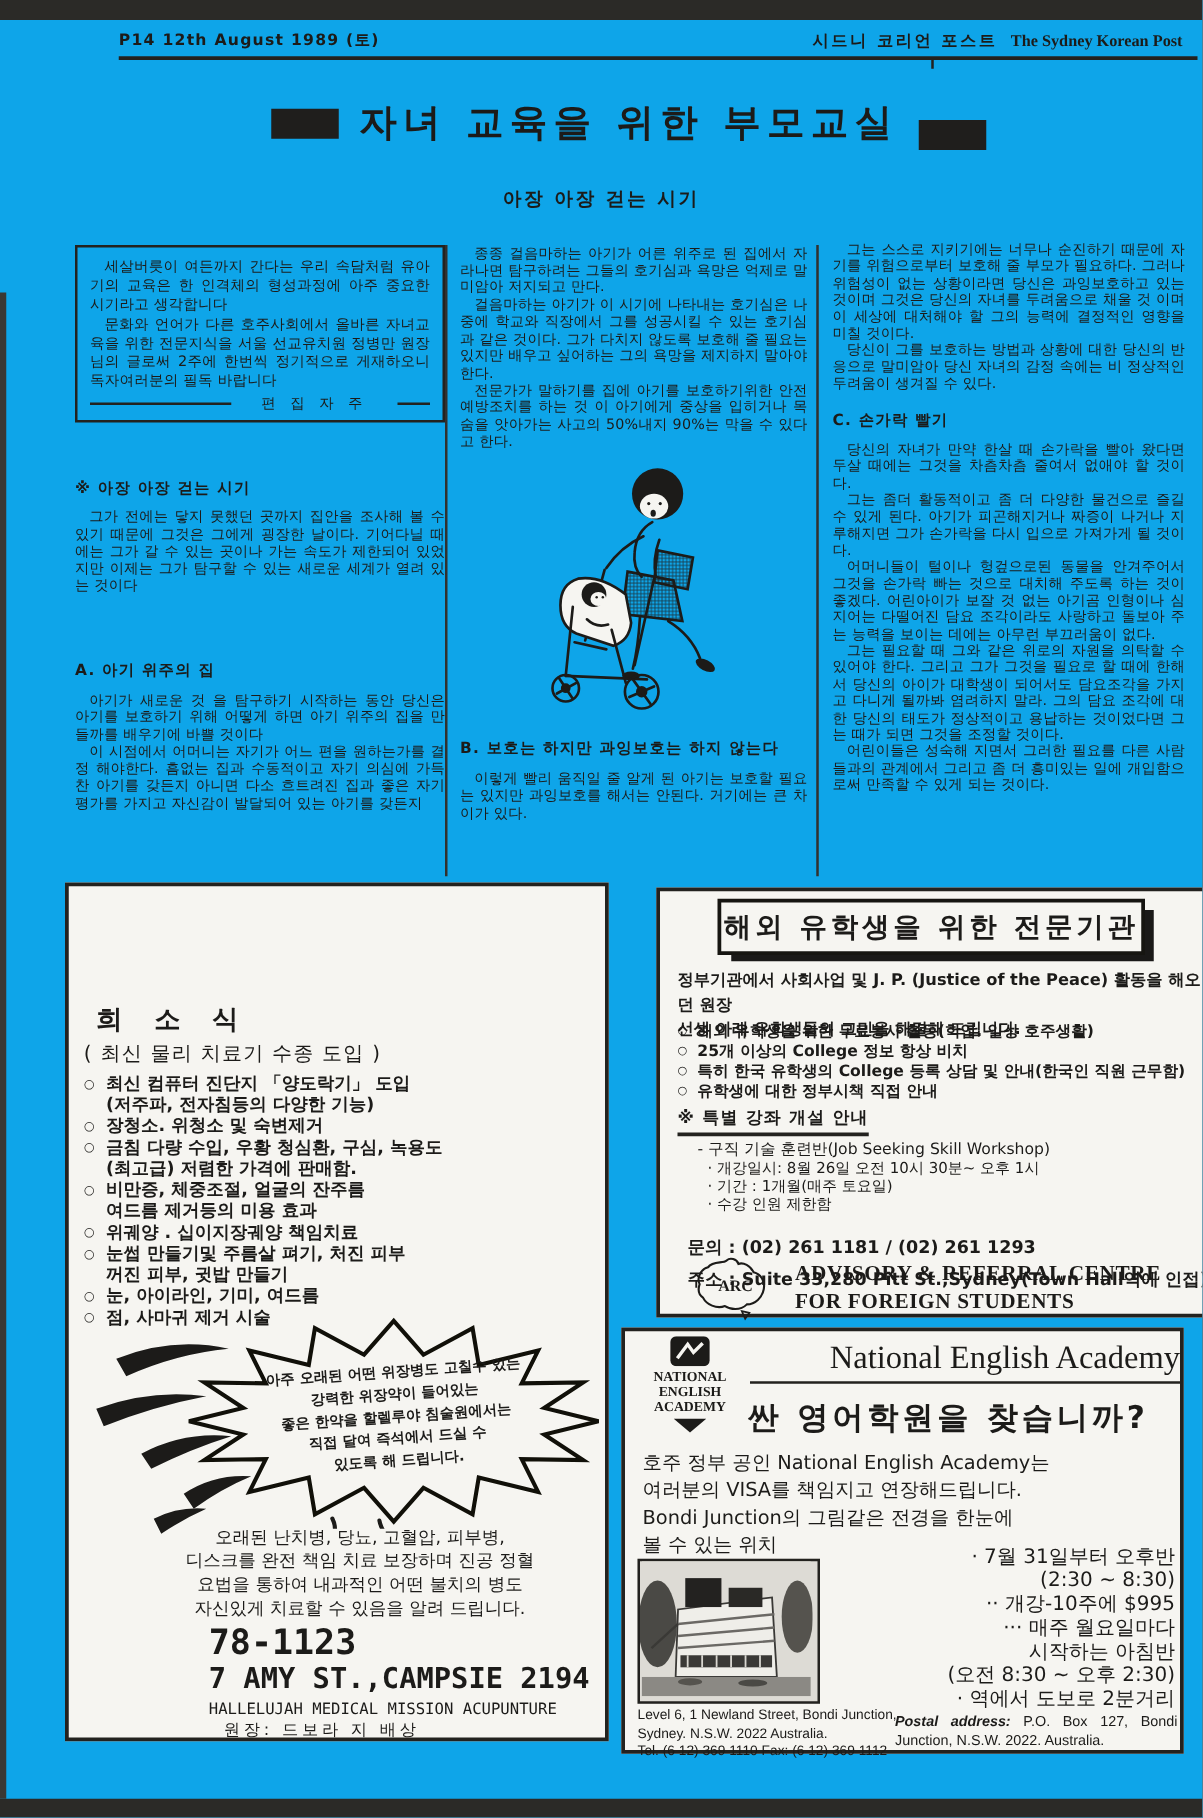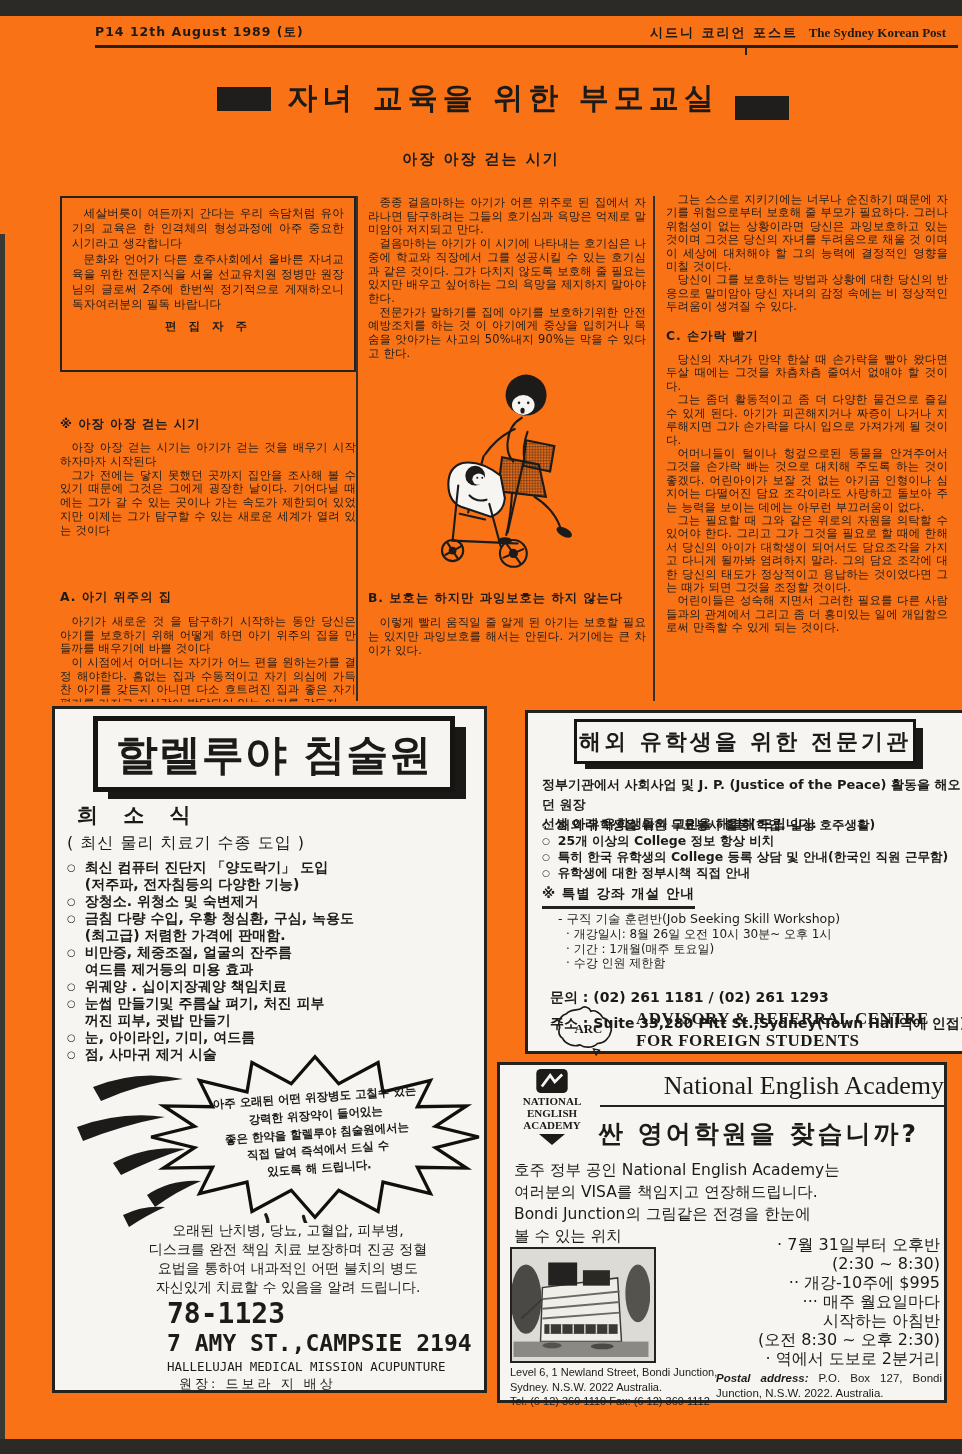--- a/index.html
+++ b/index.html
@@ -1,16 +1,16 @@
 <!DOCTYPE html>
 <html><head>
 <meta charset="utf-8">
 <style>
   html,body{margin:0;padding:0;background:#6e6c68;}
-  .page{position:relative;width:962px;height:1454px;margin:0 auto;background:#f97316;
+  .page{position:relative;width:962px;height:1454px;margin:0 auto;background:#0ea5e9;
         overflow:hidden;font-family:"DejaVu Sans",sans-serif;color:#1c1b19;}
   .abs{position:absolute;}
   
   .band-top{left:0;top:0;width:962px;height:16px;background:#2b2a27;}
   .band-bottom{left:0;top:1439px;width:962px;height:15px;background:#2b2a27;}
   .band-left{left:0;top:234px;width:5px;height:1205px;background:#3a3834;}
   
   .pageinfo{left:95px;top:24px;font-size:12.5px;font-weight:bold;letter-spacing:1px;}
   .mast-right{right:16px;top:24px;font-size:13px;font-weight:bold;white-space:nowrap;}
   .mast-right .kr{letter-spacing:2px;}
@@ -27,21 +27,21 @@
   .col{font-size:11.4px;line-height:13.7px;letter-spacing:0.2px;text-align:justify;overflow:hidden;}
   .col p{margin:0;text-indent:1em;}
   .col-left{left:60px;top:196px;width:296px;height:506px;}
   .col-mid{left:368px;top:196px;width:278px;height:506px;}
   .col-right{left:666px;top:193px;width:282px;height:512px;line-height:13.4px;}
   .divider{width:2px;background:#32312e;}
   .d1{left:356px;top:196px;height:505px;}
   .d2{left:653px;top:196px;height:505px;}
   .ed-box{border:2px solid #23221f;padding:8px 10px 5px;line-height:15.2px;font-size:11.6px;}
   .ed-box p{margin:0;text-indent:1em;}
-  .signoff{display:flex;align-items:center;gap:4px;margin-top:3px;font-weight:bold;flex-direction:column;}
+  .signoff{display:flex;align-items:center;gap:24px;margin-top:3px;font-weight:normal;}
   .signoff .ln{flex:1;height:2px;background:#23221f;}
   .signoff .ln.short{flex:0 0 26px;}
   .signoff .tx{letter-spacing:4px;font-size:11.5px;white-space:nowrap;}
   .sec-head{font-weight:bold;font-size:12.3px;margin:0 0 10px;letter-spacing:1px;}
   .mt1{margin-top:46px;}
   .mt2{margin-top:54px;}
   .mt3{margin-top:16px;}
   .illu{display:block;margin:4px auto 2px;}
   
   .adbox{background:#f6f5f1;border:3px solid #23221f;box-sizing:border-box;}
@@ -128,21 +128,20 @@
     <div class="ed-box">
       <p>세살버릇이 여든까지 간다는 우리 속담처럼 유아기의 교육은 한 인격체의 형성과정에 아주 중요한 시기라고 생각합니다</p>
       <p>문화와 언어가 다른 호주사회에서 올바른 자녀교육을 위한 전문지식을 서울 선교유치원 정병만 원장님의 글로써 2주에 한번씩 정기적으로 게재하오니 독자여러분의 필독 바랍니다</p>
       <div class="signoff">
         <span class="ln"></span>
         <span class="tx">편 집 자 주</span>
         <span class="ln short"></span>
       </div>
     </div>
     <h3 class="sec-head mt1">※ 아장 아장 걷는 시기</h3>
-    <p>아장 아장 걷는 시기는 아기가 걷는 것을 배우기 시작 하자마자 시작된다</p>
     <p>그가 전에는 닿지 못했던 곳까지 집안을 조사해 볼 수 있기 때문에 그것은 그에게 굉장한 날이다. 기어다닐 때 에는 그가 갈 수 있는 곳이나 가는 속도가 제한되어 있었지만 이제는 그가 탐구할 수 있는 새로운 세계가 열려 있는 것이다</p>
     <h3 class="sec-head mt2">A. 아기 위주의 집</h3>
     <p>아기가 새로운 것 을 탐구하기 시작하는 동안 당신은 아기를 보호하기 위해 어떻게 하면 아기 위주의 집을 만들까를 배우기에 바쁠 것이다</p>
     <p>이 시점에서 어머니는 자기가 어느 편을 원하는가를 결정 해야한다. 흠없는 집과 수동적이고 자기 의심에 가득찬 아기를 갖든지 아니면 다소 흐트려진 집과 좋은 자기 평가를 가지고 자신감이 발달되어 있는 아기를 갖든지</p>
   </div>
 
   <div class="abs col col-mid">
     <p>종종 걸음마하는 아기가 어른 위주로 된 집에서 자라나면 탐구하려는 그들의 호기심과 욕망은 억제로 말미암아 저지되고 만다.</p>
     <p>걸음마하는 아기가 이 시기에 나타내는 호기심은 나중에 학교와 직장에서 그를 성공시킬 수 있는 호기심과 같은 것이다. 그가 다치지 않도록 보호해 줄 필요는 있지만 배우고 싶어하는 그의 욕망을 제지하지 말아야 한다.</p>
     <p>전문가가 말하기를 집에 아기를 보호하기위한 안전 예방조치를 하는 것 이 아기에게 중상을 입히거나 목숨을 앗아가는 사고의 50%내지 90%는 막을 수 있다고 한다.</p>
@@ -196,21 +195,20 @@
     <p>당신이 그를 보호하는 방법과 상황에 대한 당신의 반응으로 말미암아 당신 자녀의 감정 속에는 비 정상적인 두려움이 생겨질 수 있다.</p>
     <h3 class="sec-head mt3">C. 손가락 빨기</h3>
     <p>당신의 자녀가 만약 한살 때 손가락을 빨아 왔다면 두살 때에는 그것을 차츰차츰 줄여서 없애야 할 것이다.</p>
     <p>그는 좀더 활동적이고 좀 더 다양한 물건으로 즐길 수 있게 된다. 아기가 피곤해지거나 짜증이 나거나 지루해지면 그가 손가락을 다시 입으로 가져가게 될 것이다.</p>
     <p>어머니들이 털이나 헝겊으로된 동물을 안겨주어서 그것을 손가락 빠는 것으로 대치해 주도록 하는 것이 좋겠다. 어린아이가 보잘 것 없는 아기곰 인형이나 심지어는 다떨어진 담요 조각이라도 사랑하고 돌보아 주는 능력을 보이는 데에는 아무런 부끄러움이 없다.</p>
     <p>그는 필요할 때 그와 같은 위로의 자원을 의탁할 수 있어야 한다. 그리고 그가 그것을 필요로 할 때에 한해서 당신의 아이가 대학생이 되어서도 담요조각을 가지고 다니게 될까봐 염려하지 말라. 그의 담요 조각에 대한 당신의 태도가 정상적이고 용납하는 것이었다면 그는 때가 되면 그것을 조정할 것이다.</p>
     <p>어린이들은 성숙해 지면서 그러한 필요를 다른 사람들과의 관계에서 그리고 좀 더 흥미있는 일에 개입함으로써 만족할 수 있게 되는 것이다.</p>
   </div>
 
   <div class="abs adbox ad-acu">
-    <div class="abs acu-titlebox">할렐루야 침술원</div>
     <div class="abs acu-good">희 소 식</div>
     <div class="abs acu-intro">( 최신 물리 치료기 수종 도입 )</div>
     <ul class="abs acu-items">
       <li>
           <span class="o">○</span>
           <span class="t">최신 컴퓨터 진단지 「양도락기」 도입
 (저주파, 전자침등의 다양한 기능)</span>
         </li>
       <li>
           <span class="o">○</span>

